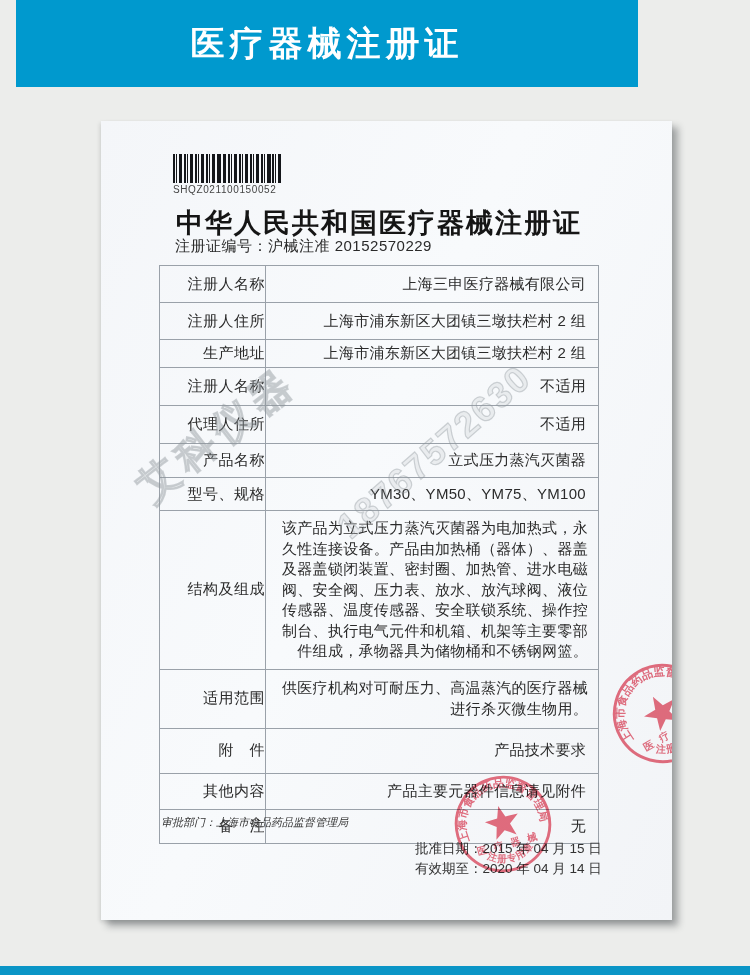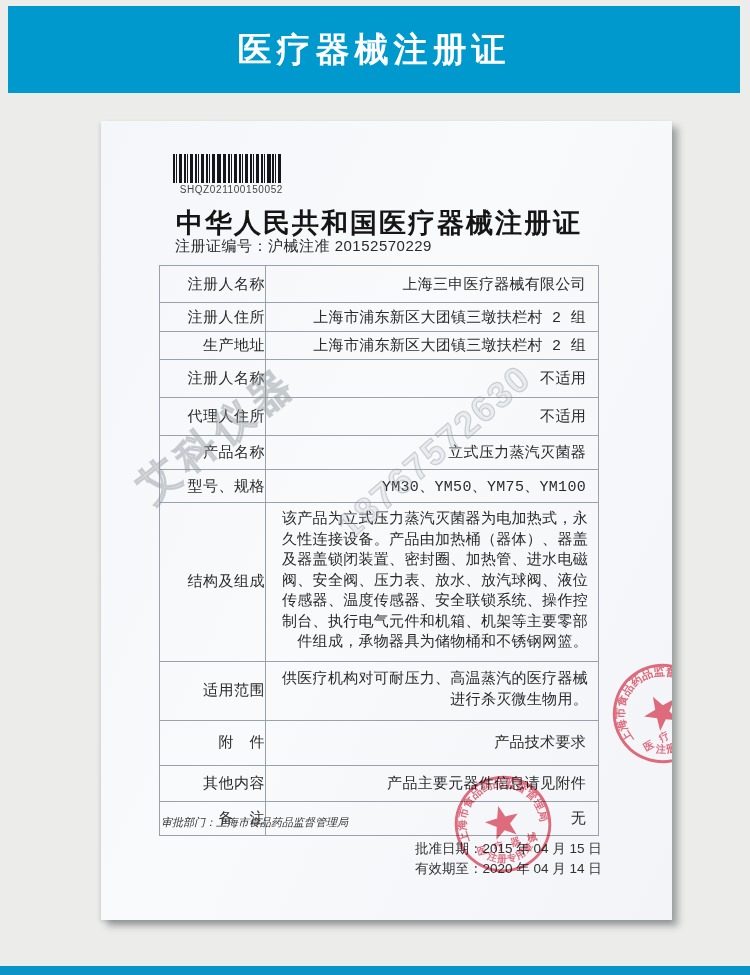--- a/index.html
+++ b/index.html
@@ -8,46 +8,46 @@
     --page-bg:#ECEDEB;
     --paper-bg:#F7F9FB;
     --seal-red:#E4566A;
     --grid:#9AA1A9;
     --ink:#2B2B2B;
   }
   *{margin:0;padding:0;box-sizing:border-box;}
   html,body{width:750px;height:975px;overflow:hidden;}
   body{font-family:"Liberation Sans",sans-serif;background:var(--page-bg);position:relative;}
 
-  .banner{position:absolute;left:8px;top:0;width:732px;height:87px;background:var(--banner-blue);
-    display:flex;align-items:center;justify-content:center;margin-top:6px;}
+  .banner{position:absolute;left:16px;top:0;width:622px;height:87px;background:var(--banner-blue);
+    display:flex;align-items:center;justify-content:center;}
   .banner-title{color:#fff;font-size:34px;font-weight:bold;letter-spacing:5px;}
 
   .bottom-bar{position:absolute;left:0;bottom:0;width:750px;height:9px;background:var(--bottom-blue);}
 
   .paper{position:absolute;left:101px;top:121px;width:571px;height:799px;
     background:linear-gradient(115deg,#F4F6F9 0%,#F8FAFC 45%,#F2F4F7 100%);
     box-shadow:6px 6px 7px rgba(40,45,50,0.38), -1px 2px 4px rgba(40,45,50,0.15);
     overflow:hidden;}
 
-  .barcode-wrap{position:absolute;left:72px;top:33px;width:110px;text-align:right;}
+  .barcode-wrap{position:absolute;left:72px;top:33px;width:110px;}
   .barcode{width:108px;height:29px;
     background:
       repeating-linear-gradient(90deg,#14161a 0 2px,transparent 2px 3px,#14161a 3px 4px,transparent 4px 6px,#14161a 6px 9px,transparent 9px 11px),
       repeating-linear-gradient(90deg,transparent 0 12px,#14161a 12px 13px,transparent 13px 17px);}
   .barcode-label{font-size:10px;color:#454545;letter-spacing:0.6px;margin-top:1px;white-space:nowrap;}
 
   .cert-title{position:absolute;left:58px;top:84px;width:440px;text-align:center;
     font-family:"Liberation Serif",serif;font-weight:bold;font-size:27px;color:#151515;letter-spacing:2px;white-space:nowrap;}
   .reg-line{position:absolute;left:74px;top:116px;font-size:15px;color:#2a2a2a;letter-spacing:0.5px;}
 
   table.cert{position:absolute;left:58px;top:144px;width:440px;border-collapse:collapse;table-layout:fixed;}
   table.cert td{border:1px solid var(--grid);vertical-align:middle;color:var(--ink);font-size:15px;text-align:right;}
   td.lbl{width:106px;text-align:center;letter-spacing:0.5px;}
-  td.val{padding:3px 12px;letter-spacing:0.3px;font-family:Liberation Mono, monospace;}
+  td.val{padding:3px 12px;letter-spacing:0.3px;}
   td.val.long{line-height:20.5px;padding:7px 10px 7px 12px;}
 
   .footer-dept{position:absolute;left:60px;top:694px;font-size:11px;color:#333;font-style:italic;}
   .footer-dates{position:absolute;left:314px;top:718px;font-size:13.5px;color:#333;line-height:20px;}
 
   .wm{position:absolute;color:rgba(160,166,172,0.16);
     -webkit-text-stroke:1.2px rgba(140,146,152,0.38);
     font-weight:bold;pointer-events:none;white-space:nowrap;z-index:1;}
   .wm-name{left:22px;top:286px;font-size:40px;letter-spacing:7px;transform:rotate(-38deg);}
   .wm-phone{left:212px;top:310px;font-size:36px;letter-spacing:2px;transform:rotate(-41deg);}
@@ -81,21 +81,21 @@
 
   <div class="cert-title">中华人民共和国医疗器械注册证</div>
   <div class="reg-line">注册证编号：沪械注准 20152570229</div>
 
   <table class="cert">
     <tbody>
       <tr style="height:37px">
         <td class="lbl">注册人名称</td>
         <td class="val">上海三申医疗器械有限公司</td>
       </tr>
-      <tr style="height:29px">
+      <tr style="height:37px">
         <td class="lbl">注册人住所</td>
         <td class="val">上海市浦东新区大团镇三墩扶栏村 2 组</td>
       </tr>
       <tr style="height:28px">
         <td class="lbl">生产地址</td>
         <td class="val">上海市浦东新区大团镇三墩扶栏村 2 组</td>
       </tr>
       <tr style="height:38px">
         <td class="lbl">注册人名称</td>
         <td class="val">不适用</td>

